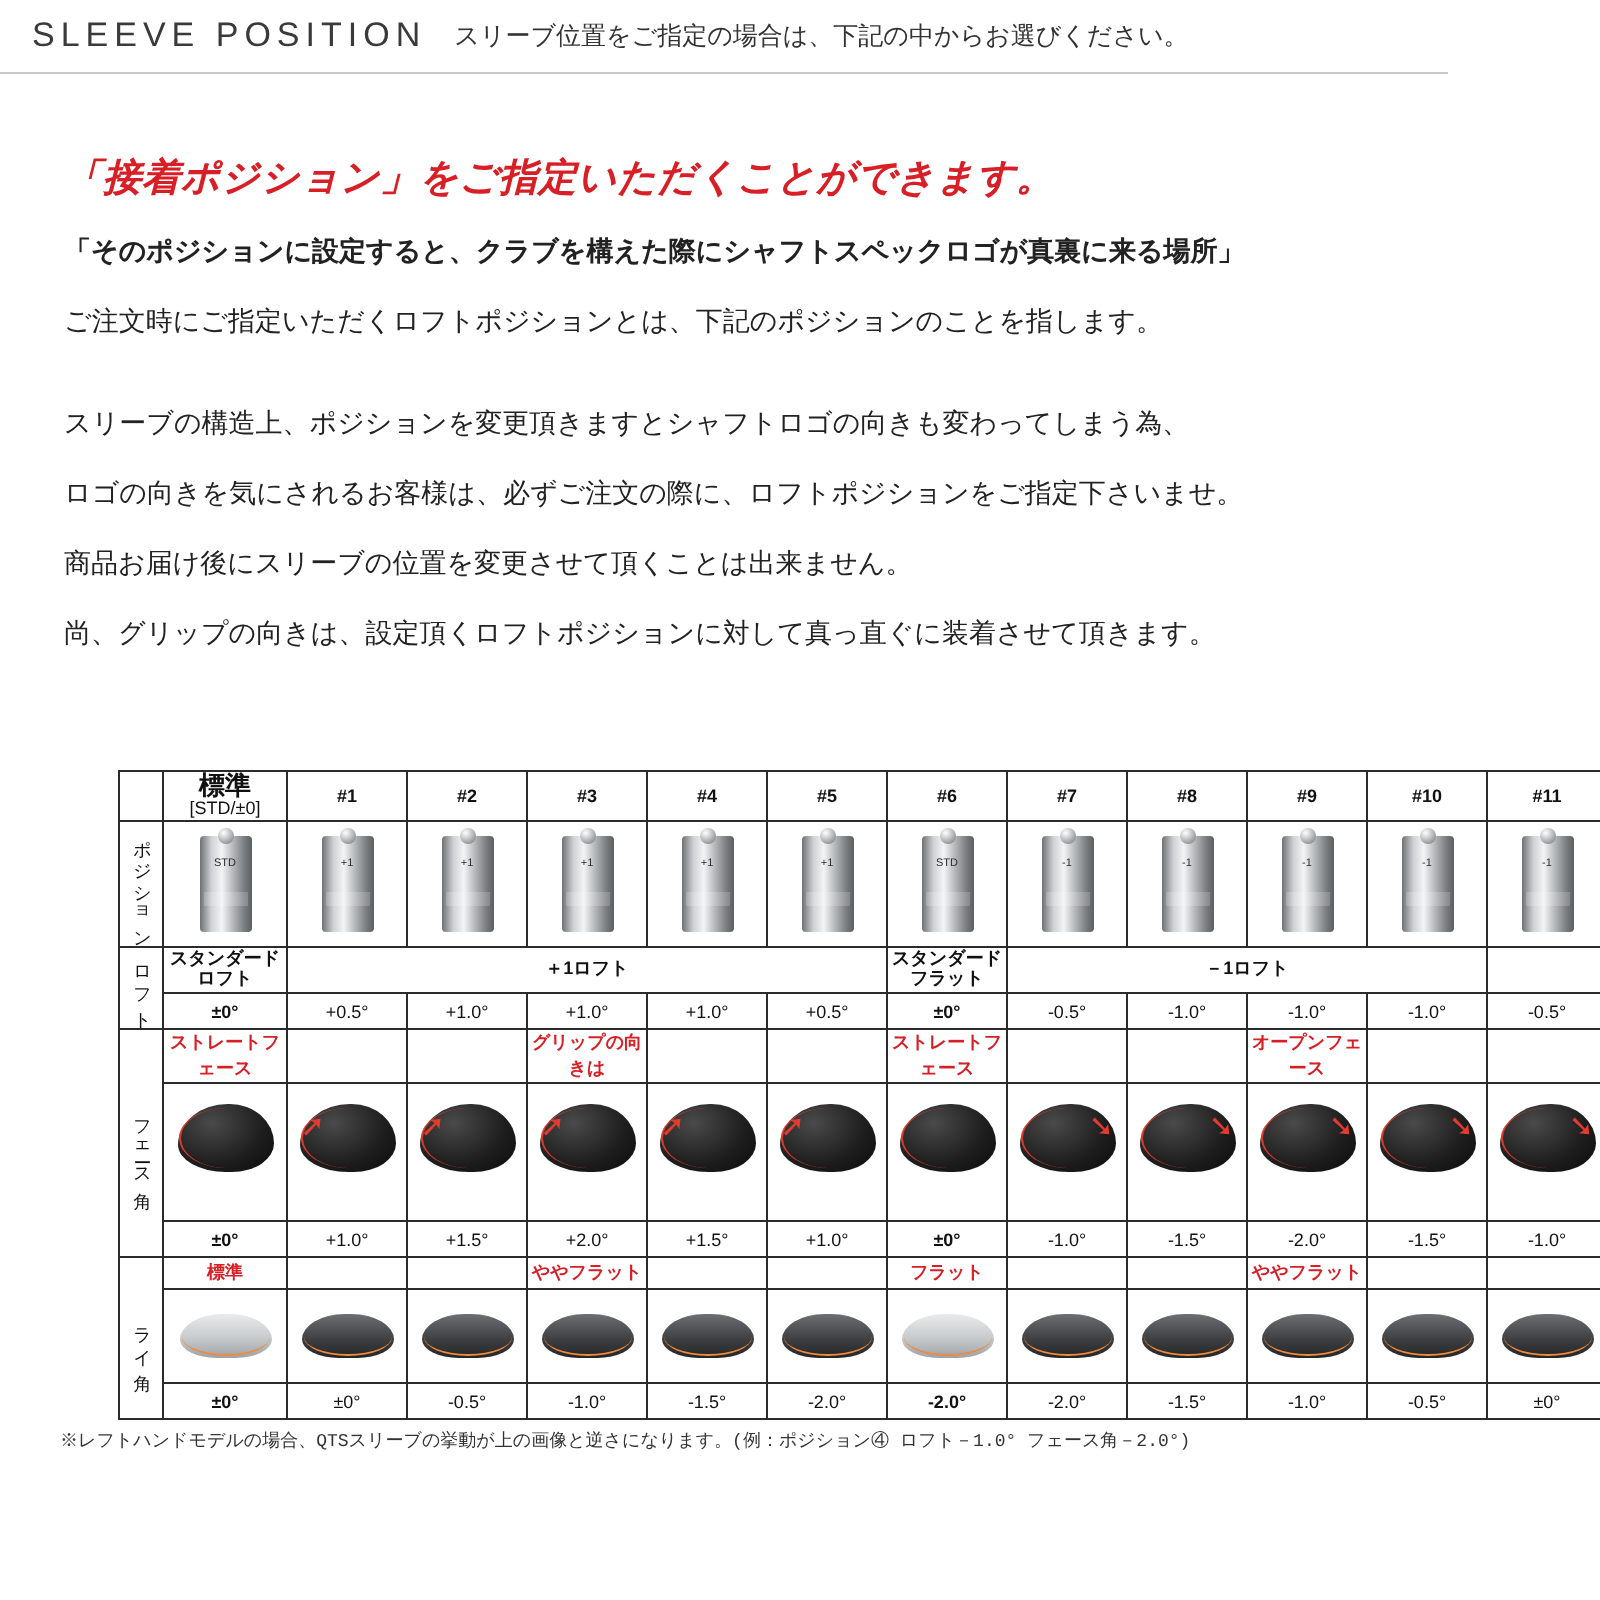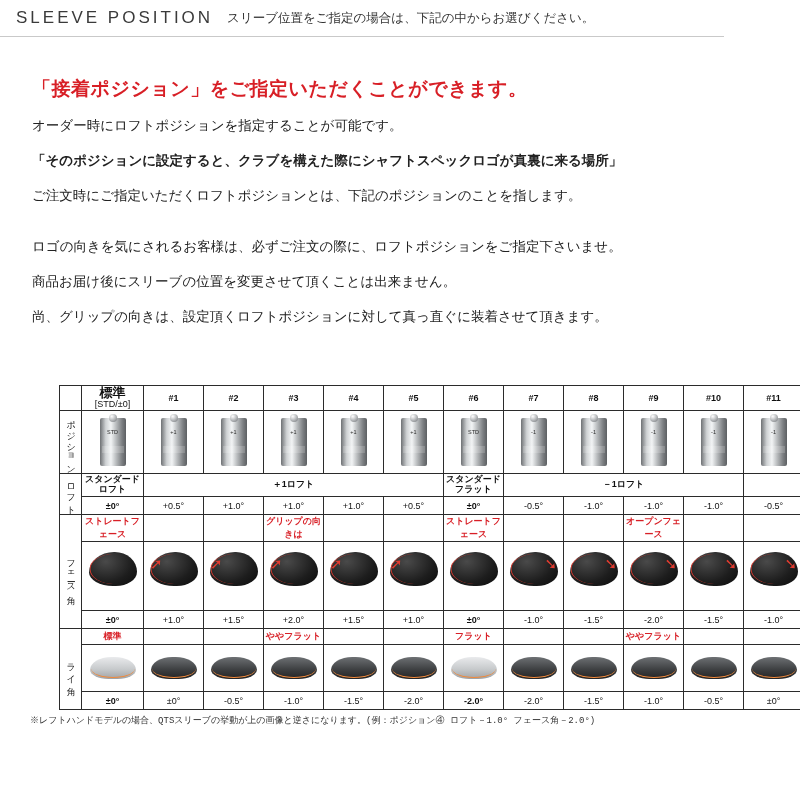--- a/index.html
+++ b/index.html
@@ -23,21 +23,21 @@
     margin-left:16px;white-space:nowrap;
   }
   .header-sub{
     font-size:12.5px;color:#333;margin-left:14px;white-space:nowrap;
   }
 
   
   .content{position:absolute;left:0;top:36px;width:800px;}
   .h-red{
     margin:40px 0 0 32px;
-    font-size:19px;font-weight:bold;color:#d81f26;letter-spacing:.5px;
+    font-size:19px;font-weight:bold;color:#d81f26;letter-spacing:.5px;font-style:italic;
   }
   .para{margin:14px 0 0 32px;font-size:13.5px;line-height:1.55;color:#222;}
   .para.bold{font-weight:bold;}
   .gap{height:16px;}
 
   
   .tablewrap{position:absolute;left:28px;top:385px;width:744px;padding-left:31px;}
   table.spec{border-collapse:collapse;width:744px;table-layout:fixed;}
   table.spec td,table.spec th{
     border:1px solid #2b2b2b;
@@ -127,26 +127,26 @@
 <div class="page">
 
   <div class="header">
     <div class="header-title">SLEEVE POSITION</div>
     <div class="header-sub">スリーブ位置をご指定の場合は、下記の中からお選びください。</div>
   </div>
 
   <div class="content">
     <div class="h-red">「接着ポジション」をご指定いただくことができます。</div>
 
-    <div class="para">オーダー時にロフトポジションを指定することが可能です。</div>
     <div class="para bold">「そのポジションに設定すると、クラブを構えた際にシャフトスペックロゴが真裏に来る場所」</div>
     <div class="para">ご注文時にご指定いただくロフトポジションとは、下記のポジションのことを指します。</div>
 
     <div class="gap"></div>
 
+    <div class="para">スリーブの構造上、ポジションを変更頂きますとシャフトロゴの向きも変わってしまう為、</div>
     <div class="para">ロゴの向きを気にされるお客様は、必ずご注文の際に、ロフトポジションをご指定下さいませ。</div>
     <div class="para">商品お届け後にスリーブの位置を変更させて頂くことは出来ません。</div>
     <div class="para">尚、グリップの向きは、設定頂くロフトポジションに対して真っ直ぐに装着させて頂きます。</div>
   </div>
 
   <div class="tablewrap">
     <table class="spec">
       <colgroup>
         <col style="width:22px">
           <col style="width:62px">

